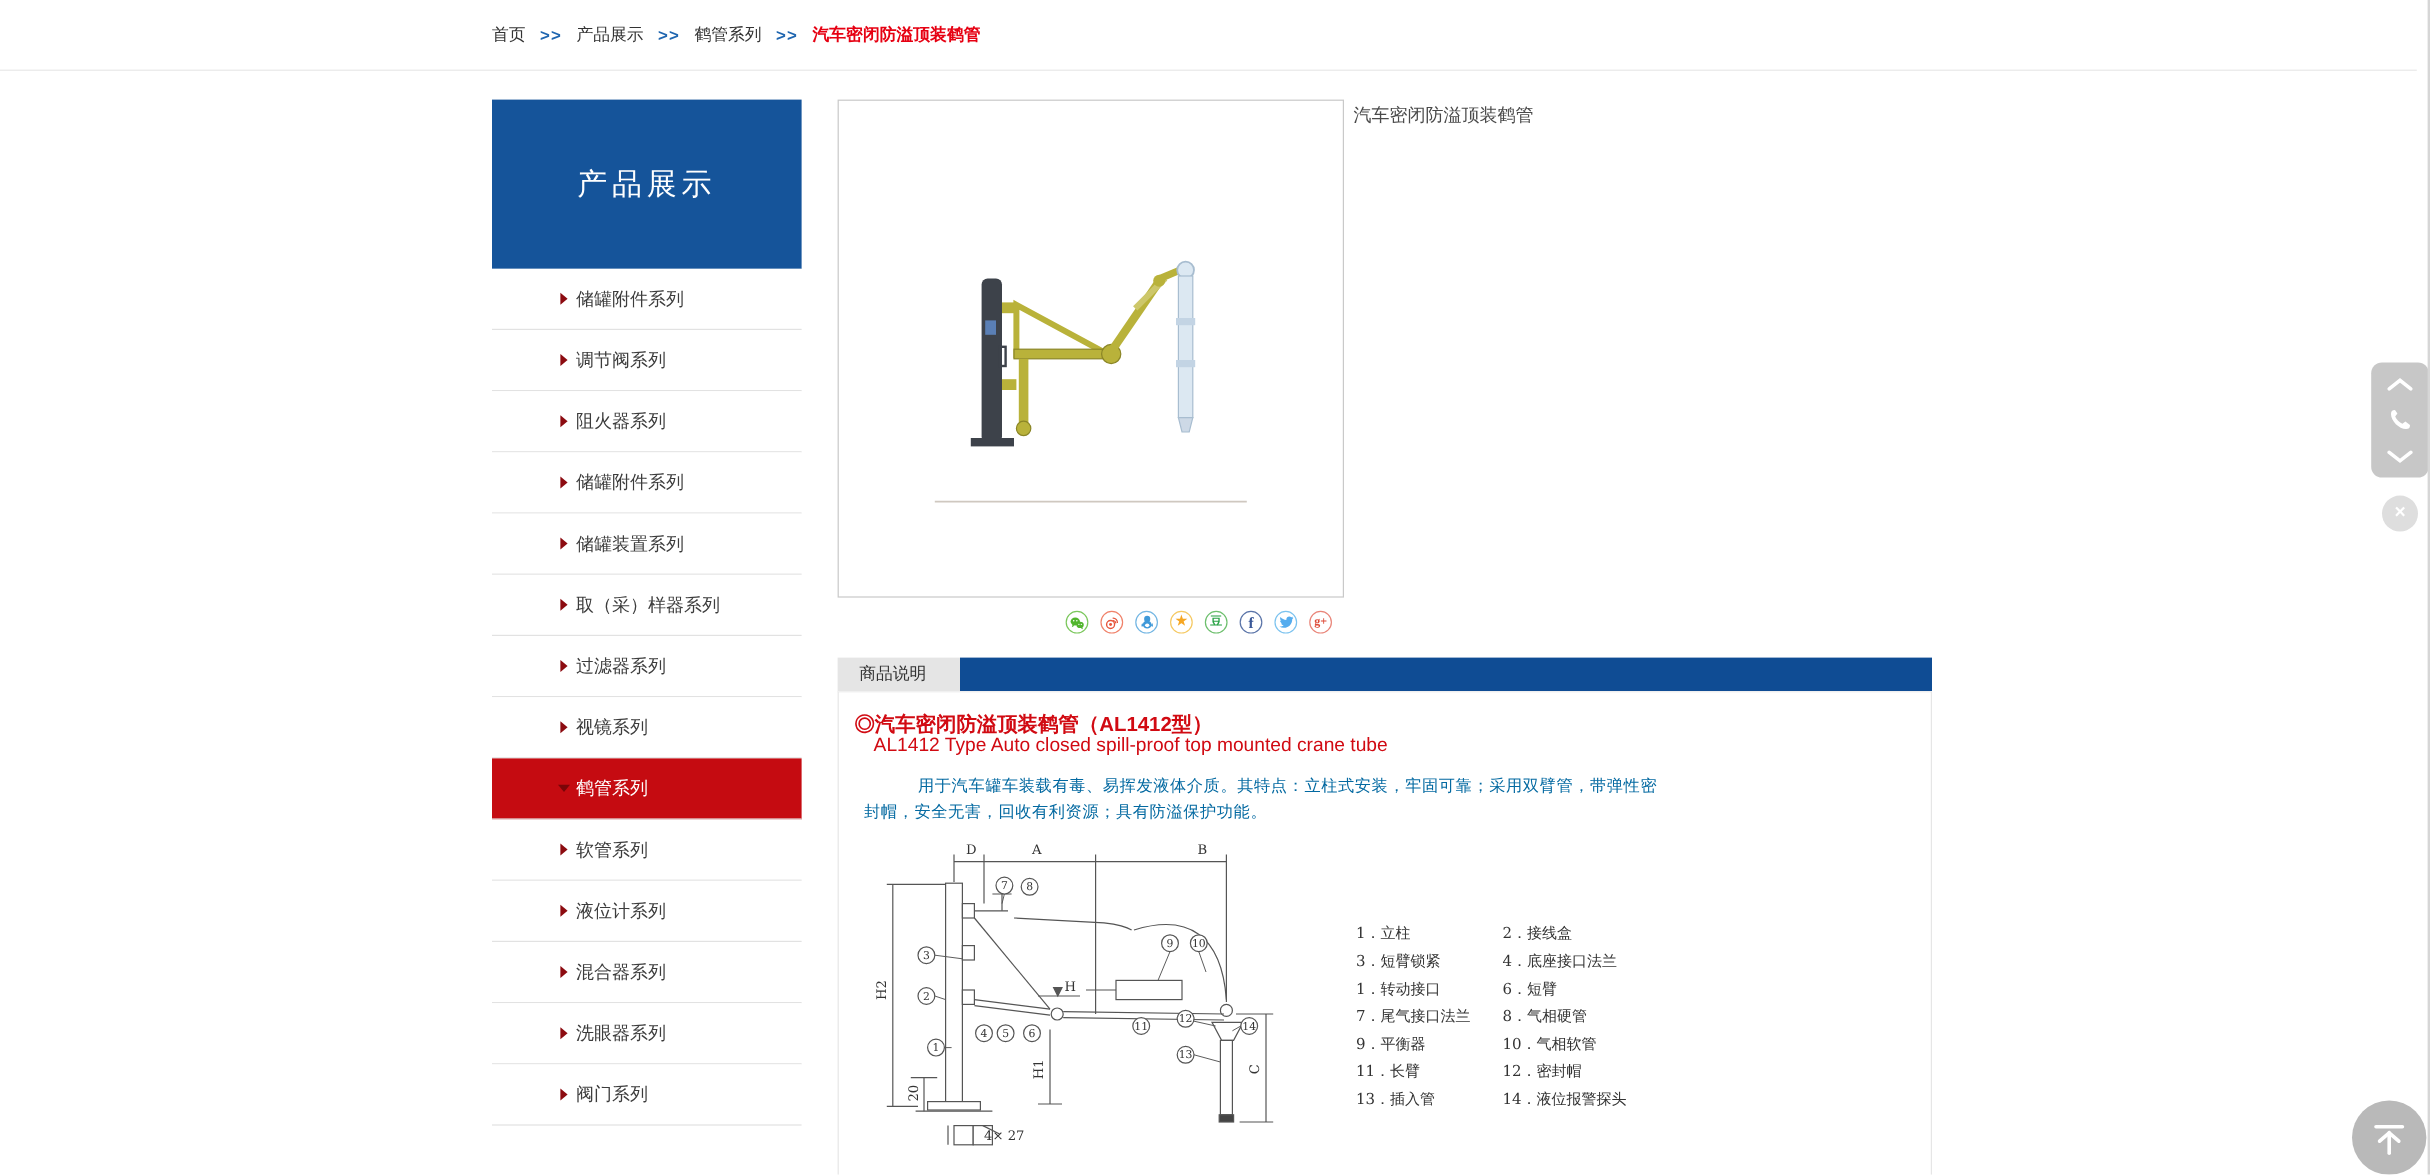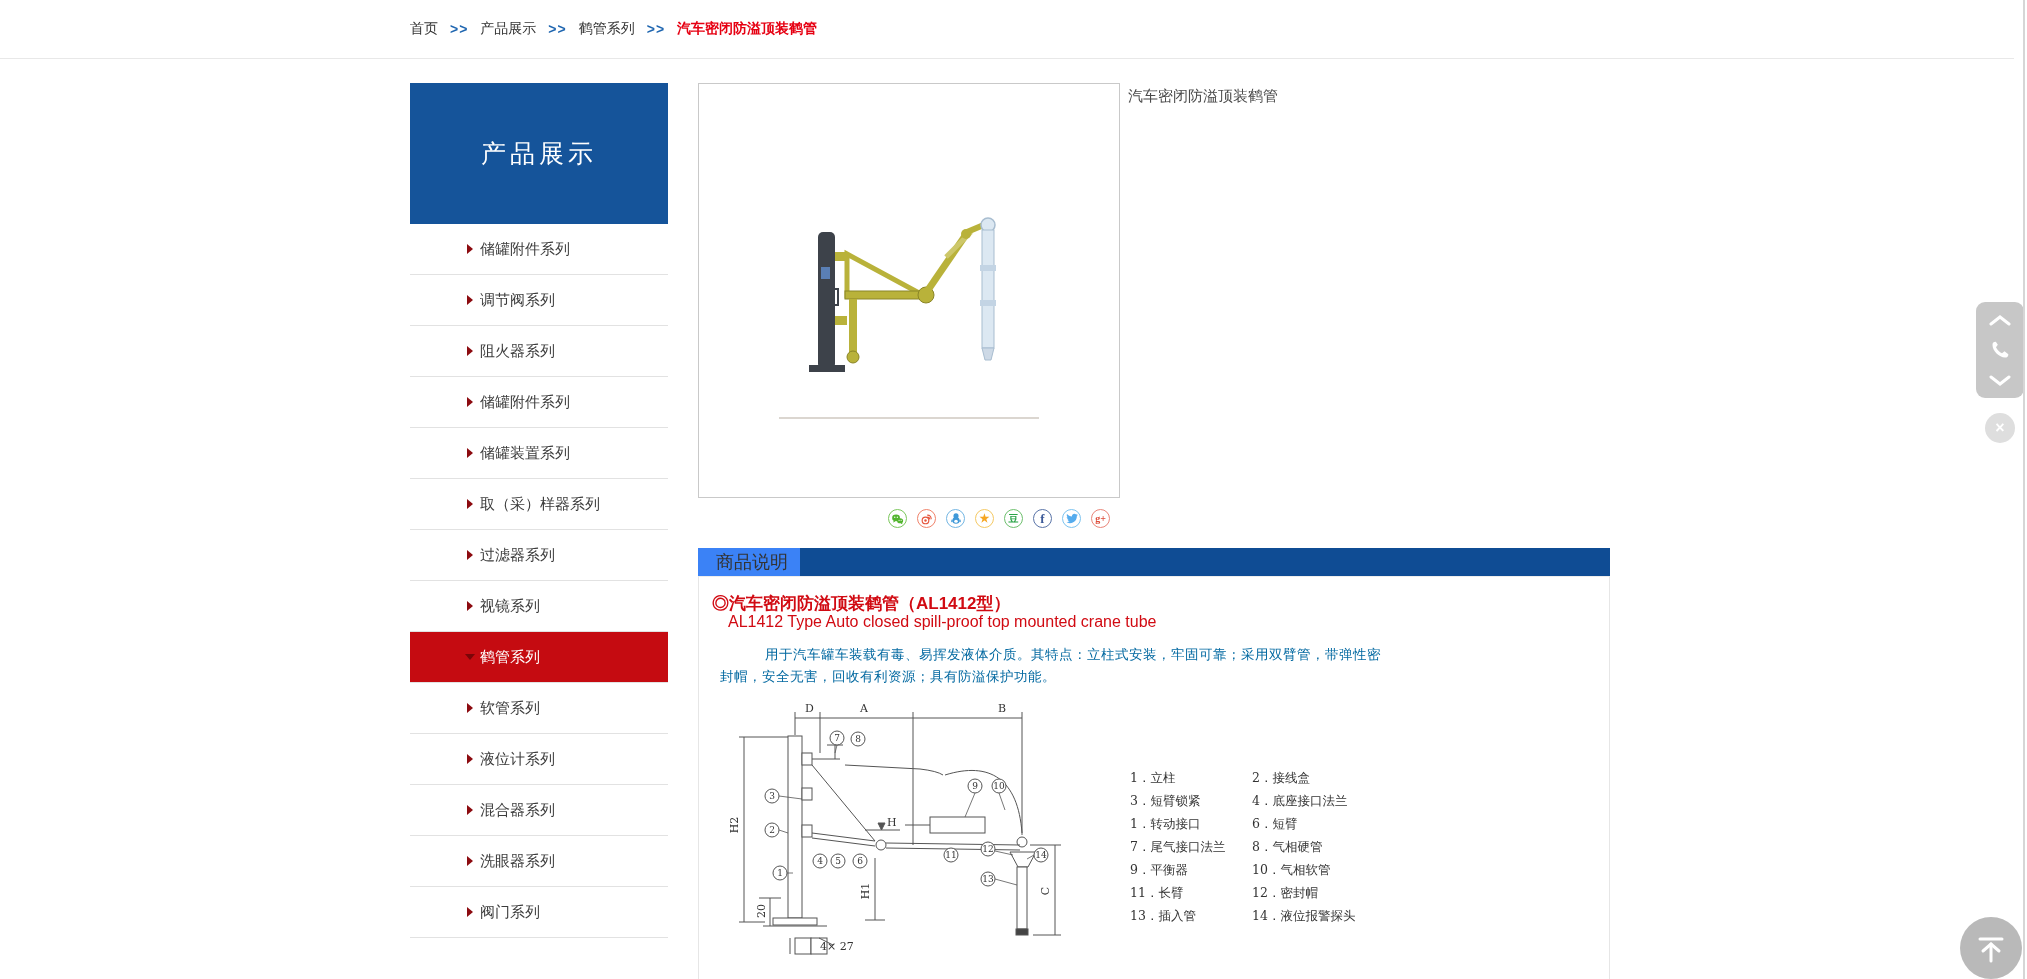--- a/index.html
+++ b/index.html
@@ -33,21 +33,21 @@
            border:1px solid #c9c9c9;cursor:pointer;}
   .prod-title{position:absolute;left:1128px;top:87px;font-size:15px;color:#4a4a4a;}
 
   .share-row{position:absolute;left:888px;top:509px;display:flex;gap:10px;}
   .share{width:19px;height:19px;border-radius:50%;display:flex;align-items:center;justify-content:center;
          box-sizing:border-box;cursor:pointer;background:#fff;font-size:11px;font-weight:bold;line-height:1;}
 
   
   .tabbar{position:absolute;left:698px;top:548px;width:912px;height:28px;background:#fff;}
   .tabbar .tab{position:absolute;left:0;top:0;width:102px;height:28px;display:flex;align-items:center;
-               padding-left:18px;box-sizing:border-box;font-size:18px;color:#333;cursor:pointer;background:#3b82f6;}
+               padding-left:18px;box-sizing:border-box;font-size:14px;color:#333;cursor:pointer;background:#e5e5e5;}
   .tabbar .bluefill{position:absolute;left:102px;right:0;top:0;bottom:0;background:#0f4c94;}
   .panel{position:absolute;left:698px;top:576px;width:910px;height:403px;background:#fff;
          border-left:1px solid #e6e6e6;border-right:1px solid #e6e6e6;border-top:1px solid #ededed;}
   .h-cn{position:absolute;left:712px;top:592px;font-size:17px;font-weight:bold;color:#d10a12;}
   .h-en{position:absolute;left:728px;top:613px;font-size:16px;font-weight:normal;color:#d10a12;}
   .scan{font-family:"DejaVu Serif",serif;color:#0369a1;}
   .desc1{position:absolute;left:765px;top:646px;font-size:13.5px;letter-spacing:.5px;}
   .desc2{position:absolute;left:700px;top:668px;font-size:13.5px;letter-spacing:.5px;padding-left:20px;}
 
   .diagram{position:absolute;left:715px;top:695px;}

